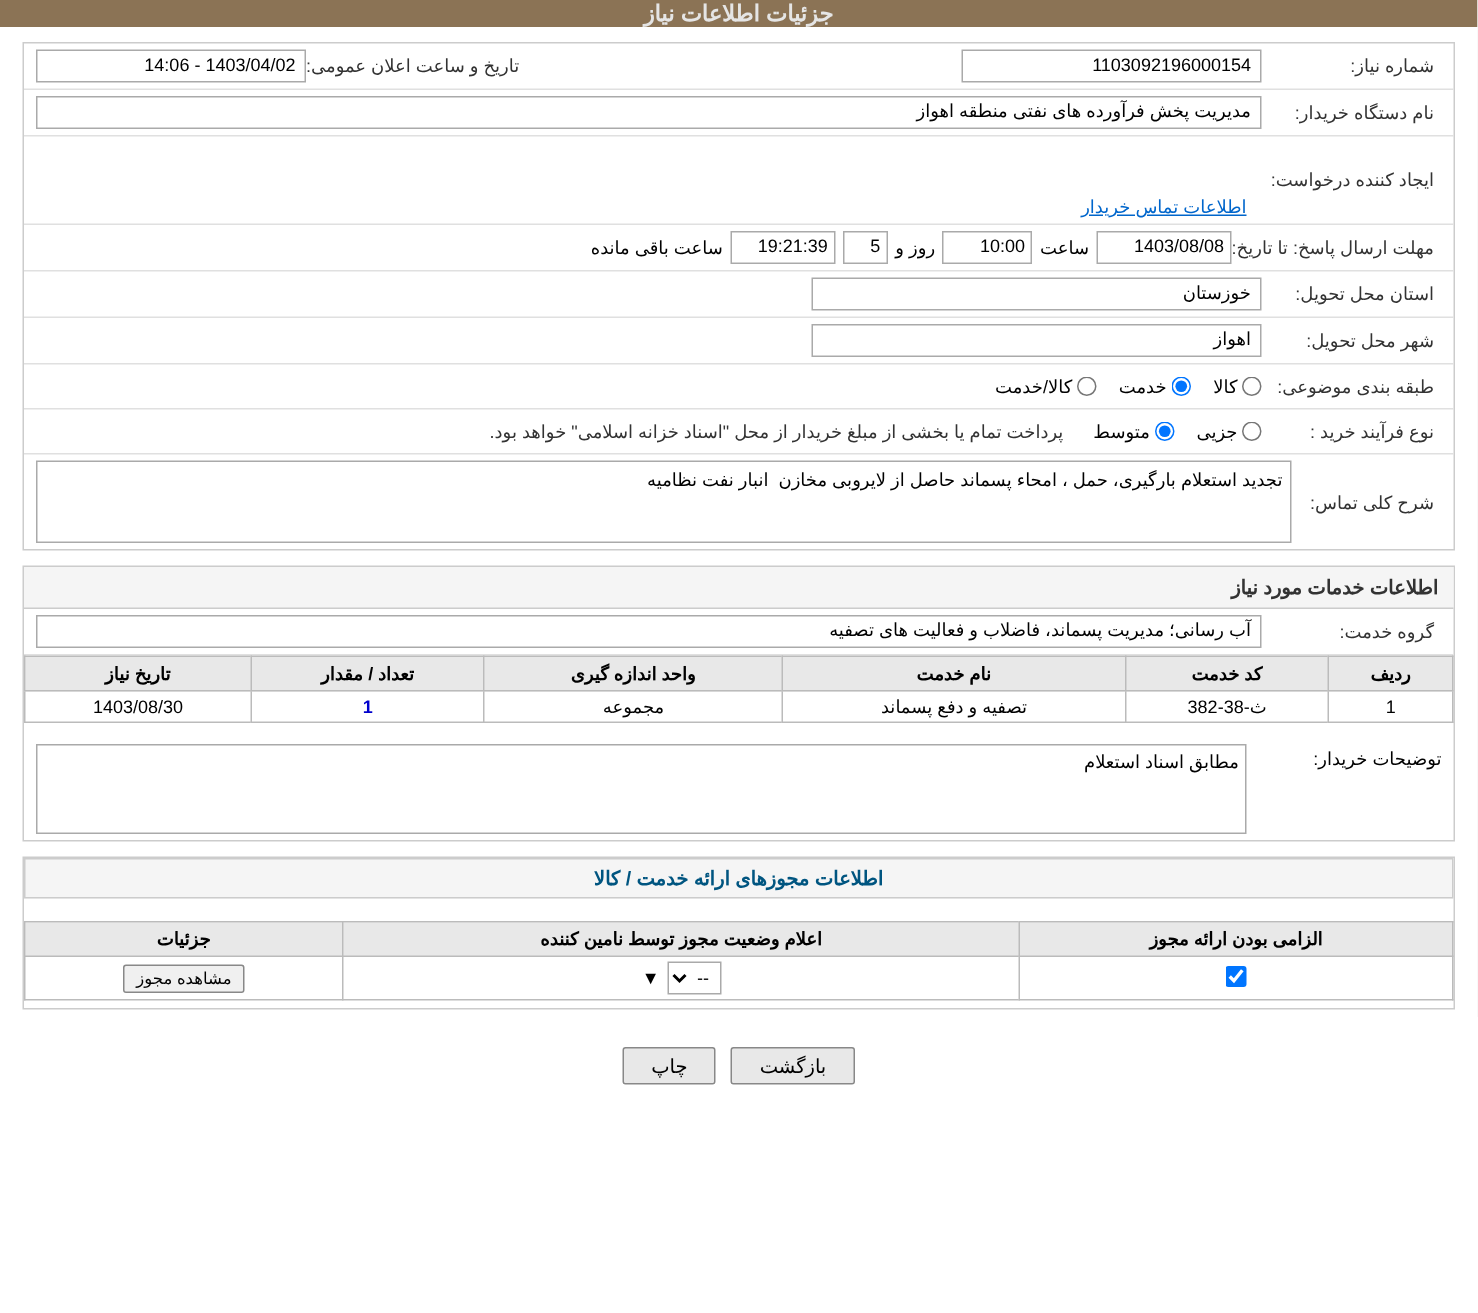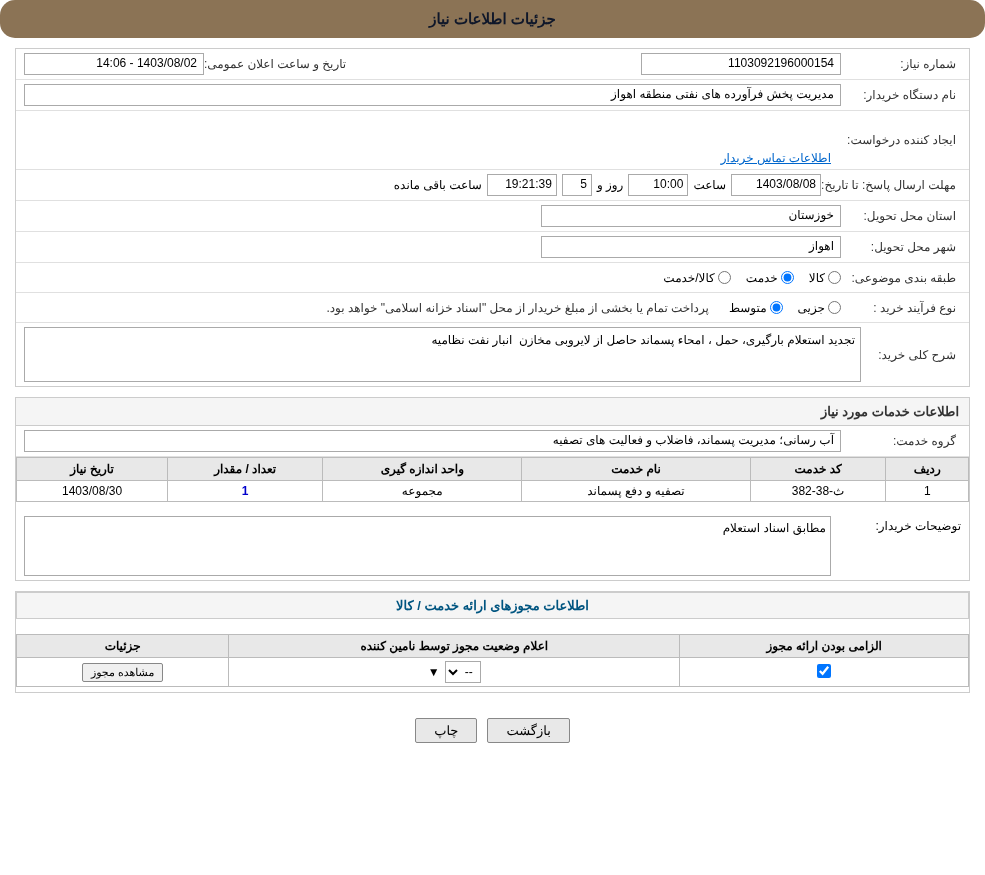--- a/index.html
+++ b/index.html
@@ -10,26 +10,24 @@
       direction: rtl;
     }
     .page-wrapper {
       max-width: 985px;
       margin: 0 auto;
       background: #fff;
       min-height: 875px;
     }
     .header-bar {
       background: #8B7355;
-      color: #0f172a;
-      text-align: center;
-      padding: 10px;
+      color: #e5e5e5;
+      text-align: center;
       font-size: 15px;
       font-weight: bold;
-      border-radius: 15px;
     }
     .content {
       padding: 10px 15px;
     }
     .form-section {
       background: #fff;
       border: 1px solid #ccc;
       margin-bottom: 10px;
     }
     .row {
@@ -217,21 +215,21 @@
 
   <div class="content">
 
     <div class="form-section">
 
       <div class="row">
         <span class="label">شماره نیاز:</span>
         <div class="value-box" style="max-width:200px;">1103092196000154</div>
         <span style="flex:1;"></span>
         <span class="label">تاریخ و ساعت اعلان عمومی:</span>
-        <div class="value-box" style="max-width:180px;">1403/08/02 - 14:06</div>
+        <div class="value-box" style="max-width:180px;">1403/04/02 - 14:06</div>
       </div>
 
       <div class="row">
         <span class="label">نام دستگاه خریدار:</span>
         <div class="value-box">مدیریت پخش فرآورده های نفتی منطقه اهواز</div>
       </div>
 
       <div class="row">
         <span class="label">ایجاد کننده درخواست:</span>
         <span class="link-text" style="margin-right:10px;">اطلاعات تماس خریدار</span>
@@ -285,21 +283,21 @@
           </label>
           <label class="radio-label">
             <input type="radio" name="farayand" checked="" style=""> 
               <span>متوسط</span>
           </label>
         </div>
         <span class="value-text" style="color:#333; margin-right:15px; font-size:12px;">پرداخت تمام یا بخشی از مبلغ خریدار از محل "اسناد خزانه اسلامی" خواهد بود.</span>
       </div>
 
       <div class="row">
-        <span class="label" style="min-width:100px;">شرح کلی خرید:</span>
+        <span class="label" style="min-width:100px;">شرح کلی تماس:</span>
         <textarea class="description-box" style="height: 55px; font-family: Tahoma, Arial, sans-serif; direction: rtl;" readonly="">تجدید استعلام بارگیری، حمل ، امحاء پسماند حاصل از لایروبی مخازن  انبار نفت نظامیه</textarea>
       </div>
 
     </div>
 
     <div class="form-section">
       <div class="section-header">
         <span>اطلاعات خدمات مورد نیاز</span>
       </div>
 

